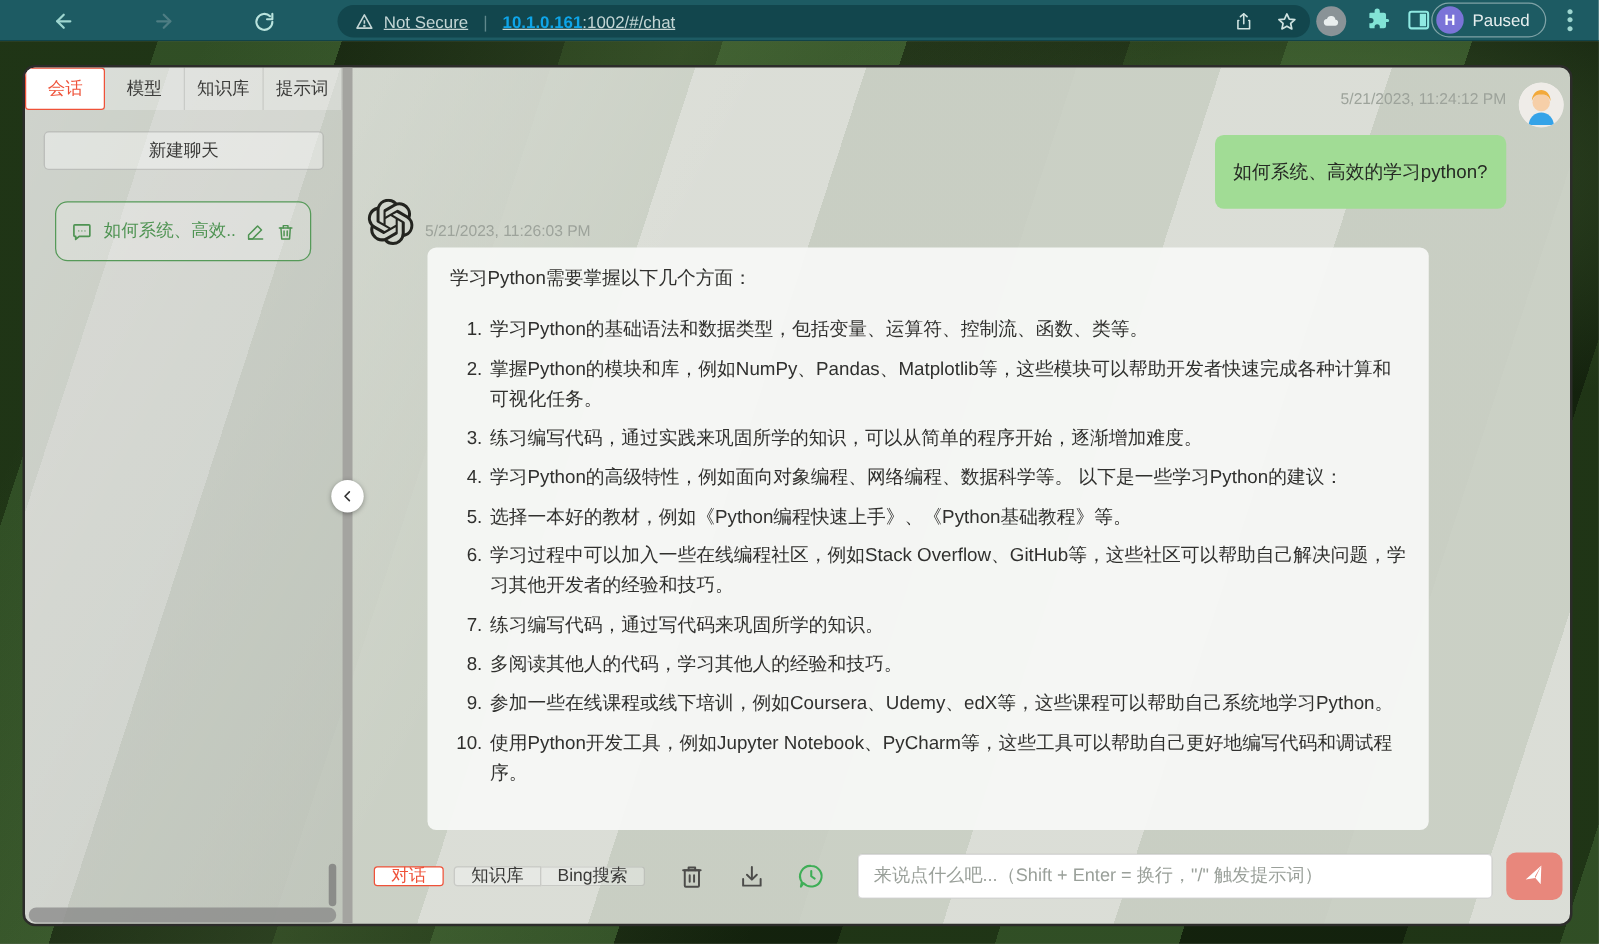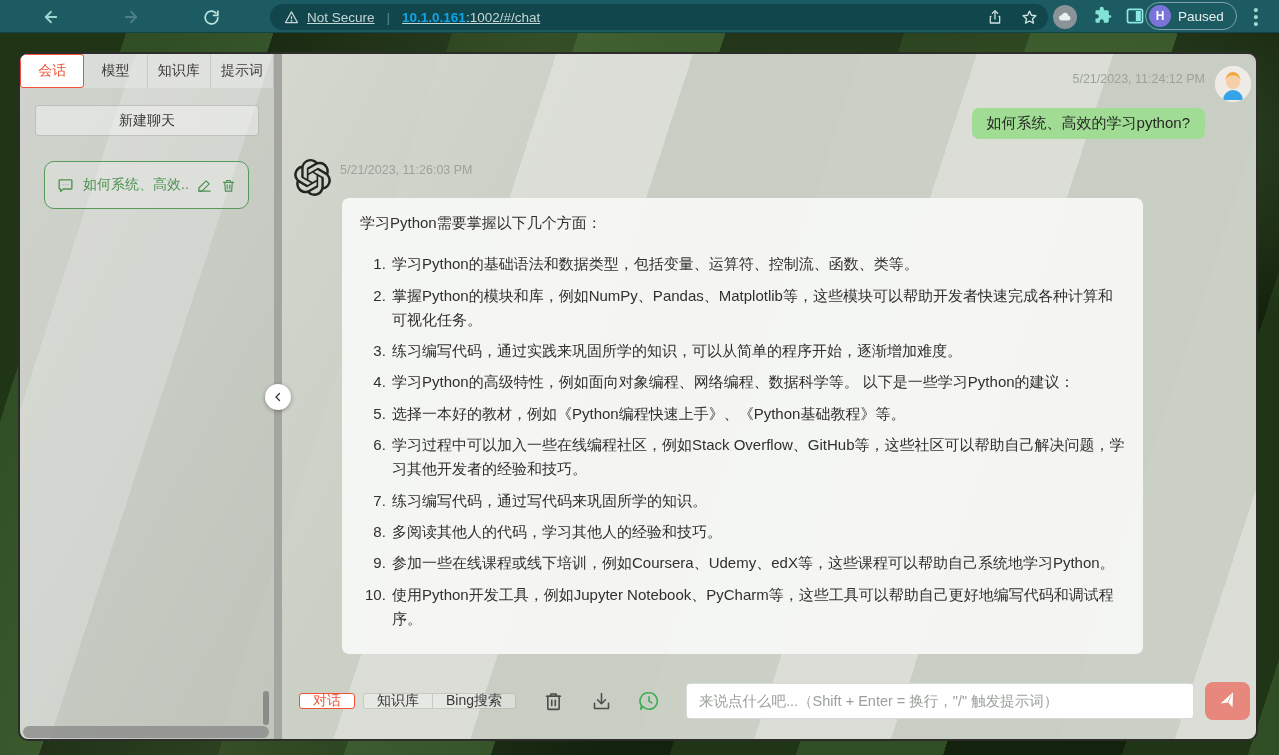--- a/index.html
+++ b/index.html
@@ -92,31 +92,31 @@
 
   
   .main { position:absolute; left:262px; top:0; width:978px; height:100%; }
   .ts { font-size:12.5px; color:#9da39b; }
 
   .user-group { position:absolute; top:12px; right:9px; display:flex; flex-direction:column; align-items:flex-end;justify-content:flex-end; }
   .user-head { display:flex; align-items:flex-start; gap:10px; }
   .user-head .ts { margin-top:6px; }
   .avatar { width:36px; height:36px; border-radius:50%; overflow:hidden; background:radial-gradient(circle at 50% 35%, #f3f0ec 55%, #ddd8e2); flex:none; }
   .user-bubble {
-    margin:6px 46px 0 0; background:#a1dc95; border-radius:7px; padding:6px 15px;
+    margin:6px 46px 0 0; background:#a1dc95; border-radius:7px; padding:20px 15px;
     font-size:15px; color:#262a24;
   }
 
   .asst-group { position:absolute; left:12px; top:105px; width:950px; }
   .asst-head { display:flex; align-items:flex-start; gap:9px; }
-  .asst-head .ts { margin-top:4px; }
+  .asst-head .ts { margin-top:19px; }
   .openai-logo { width:37px; height:37px; color:#23241f; flex:none; }
   .asst-bubble {
     margin:2px 0 0 48px; width:801px; background:rgba(247,248,245,0.94); border-radius:7px;
-    padding:13px 18px 16px 18px; font-size:15px; color:#30302e; line-height:1.62;
+    padding:13px 18px 26px 18px; font-size:15px; color:#30302e; line-height:1.62;
   }
   .asst-bubble ol { margin:17px 0 0 0; padding-left:30px; }
   .asst-bubble ol li { margin:7px 0; padding-left:2px; }
   .asst-outro { margin-top:17px; }
 
   
   .footer { position:absolute; left:17px; right:10px; bottom:20px; height:36px; display:flex; align-items:center; }
   .mode-btn {
     height:16px; padding:0 13px; display:flex; align-items:center; font-size:14px; cursor:pointer;
     background:rgba(255,255,255,0.32); border:1px solid rgba(0,0,0,0.13); color:#3a3a38;

